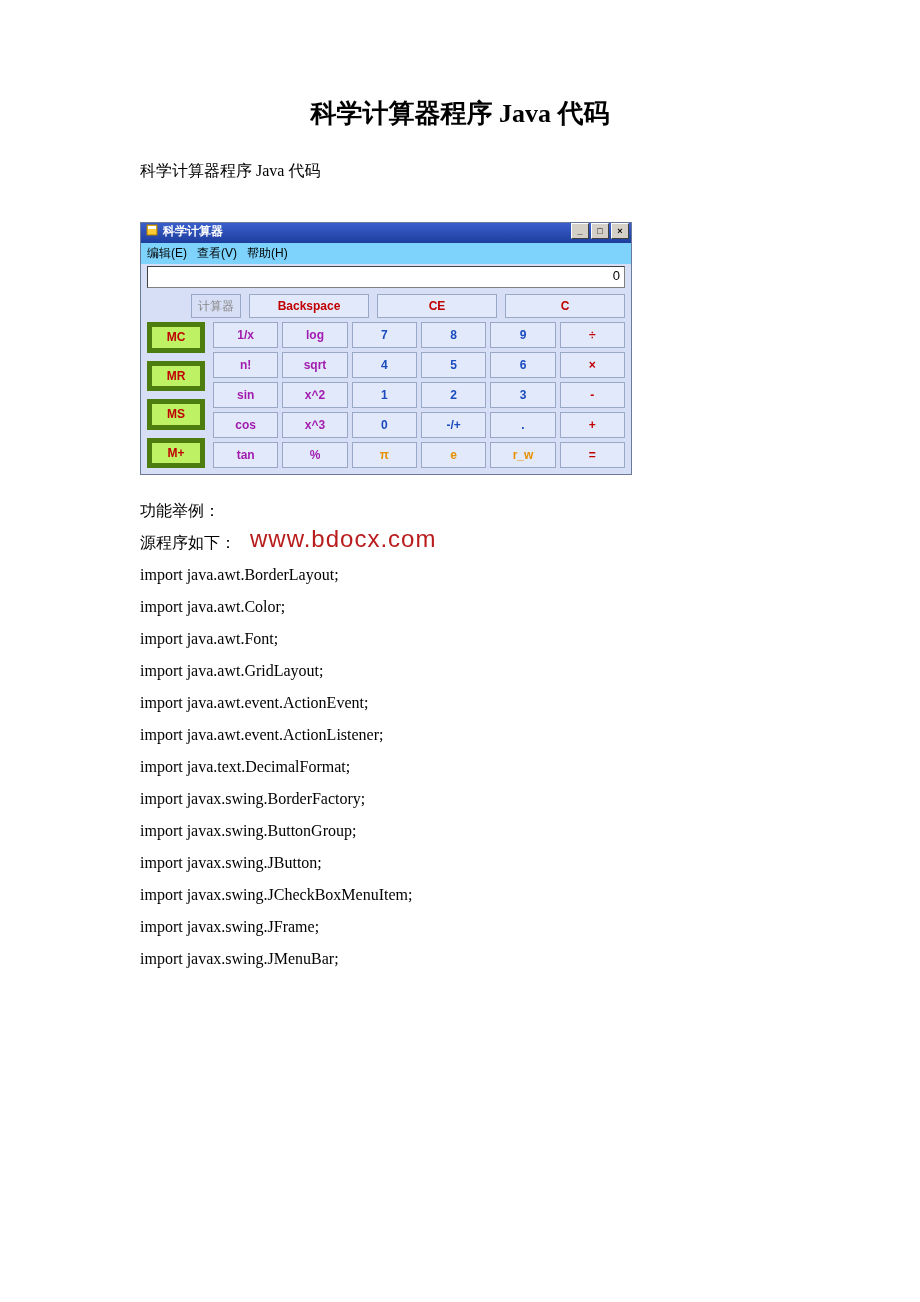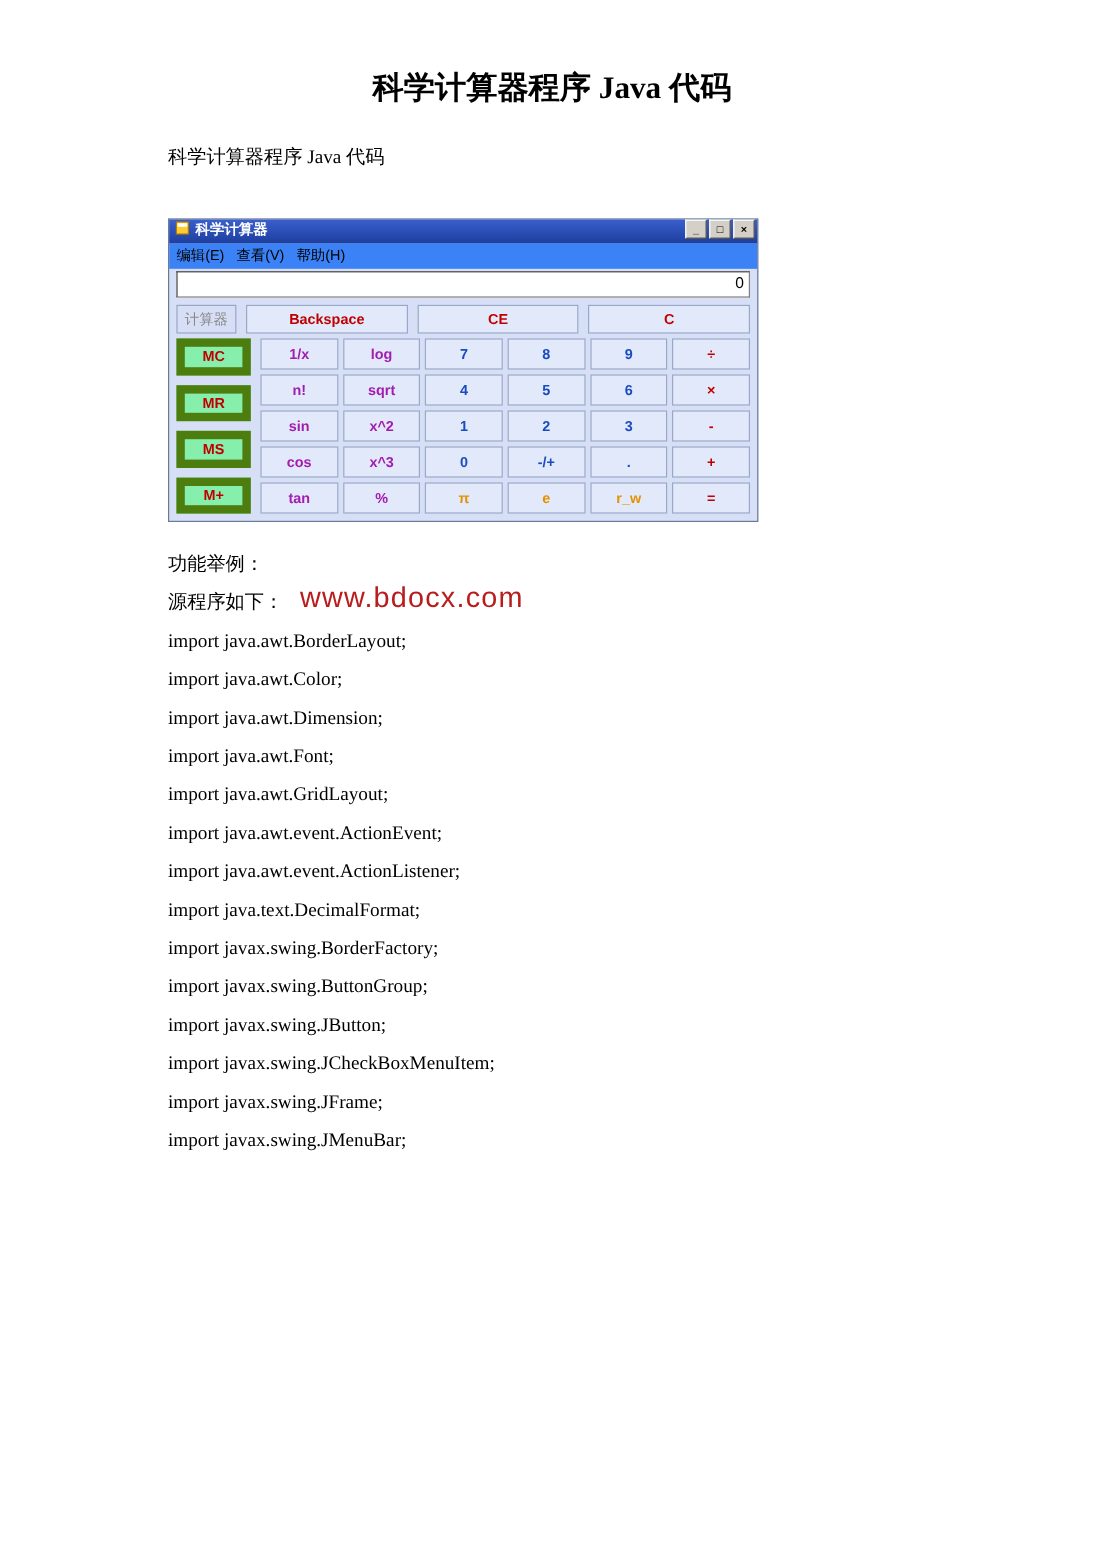--- a/index.html
+++ b/index.html
@@ -2,21 +2,21 @@
 <html><head>
 <meta charset="utf-8">
 <style>
   body {
     margin: 0;
     background: #fff;
     font-family: "SimSun", "Songti SC", serif;
     width: 920px;
   }
   .page {
-    padding: 56px 140px 60px 140px;
+    padding: 96px 140px 60px 140px;
   }
   h1 {
     text-align: center;
     font-size: 26px;
     font-weight: bold;
     margin: 0 0 30px 0;
     font-family: "SimSun", serif;
   }
   .subtitle {
     font-size: 16px;
@@ -58,21 +58,21 @@
     border-bottom-color: #404040;
     margin-left: 2px;
     font-size: 9px;
     font-family: Arial;
     font-weight: bold;
     display: flex; align-items: center; justify-content: center;
     color: #000;
   }
 
   .menubar {
-    background: #3b82f6;
+    background: #7dd3fc;
     padding: 2px 6px;
     display: flex;
     gap: 10px;
     color: #000;
   }
 
   .display {
     margin: 2px 6px 4px 6px;
     background: #fff;
     border: 1px solid #808080;
@@ -82,20 +82,21 @@
     text-align: right;
     padding: 1px 4px;
     font-size: 13px;
     color: #000;
   }
 
   .top-row {
     display: flex;
     gap: 8px;
     padding: 2px 6px 4px 6px;
+    margin-left: 44px;
   }
   .calc-tab {
     width: 48px; height: 22px;
     background: #d6dff5;
     border: 1px solid #9aa8c7;
     display: flex; align-items: center; justify-content: center;
     color: #888;
     font-size: 12px;
   }
   .wide-btn {
@@ -116,22 +117,22 @@
   }
   .mem-col {
     display: flex;
     flex-direction: column;
     gap: 8px;
     justify-content: space-between;
   }
   .mem-btn {
     width: 48px;
     flex: 1;
-    background: #86efac;
-    border: 7px solid #4d7c0f;
+    background: #bef264;
+    border: 5px solid #4d7c0f;
     display: flex; align-items: center; justify-content: center;
     font-weight: bold;
     color: #c00000;
     font-size: 12px;
   }
   .main-grid {
     flex: 1;
     display: grid;
     grid-template-columns: repeat(6, 1fr);
     gap: 4px;
@@ -257,21 +258,20 @@
 
   <p class="article-line">功能举例：</p>
   <p class="article-line watermark-line">
     <span>源程序如下：</span>
     <span class="watermark">www.bdocx.com</span>
   </p>
 
   <div id="code-block">
       <p class="code-line">import java.awt.BorderLayout;</p>
       <p class="code-line">import java.awt.Color;</p>
-      <p class="code-line">import java.awt.Dimension;</p>
       <p class="code-line">import java.awt.Font;</p>
       <p class="code-line">import java.awt.GridLayout;</p>
       <p class="code-line">import java.awt.event.ActionEvent;</p>
       <p class="code-line">import java.awt.event.ActionListener;</p>
       <p class="code-line">import java.text.DecimalFormat;</p>
       <p class="code-line">import javax.swing.BorderFactory;</p>
       <p class="code-line">import javax.swing.ButtonGroup;</p>
       <p class="code-line">import javax.swing.JButton;</p>
       <p class="code-line">import javax.swing.JCheckBoxMenuItem;</p>
       <p class="code-line">import javax.swing.JFrame;</p>

